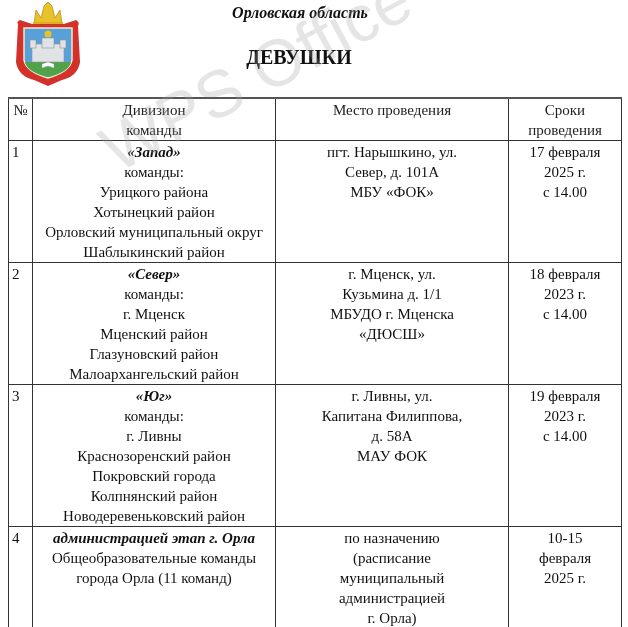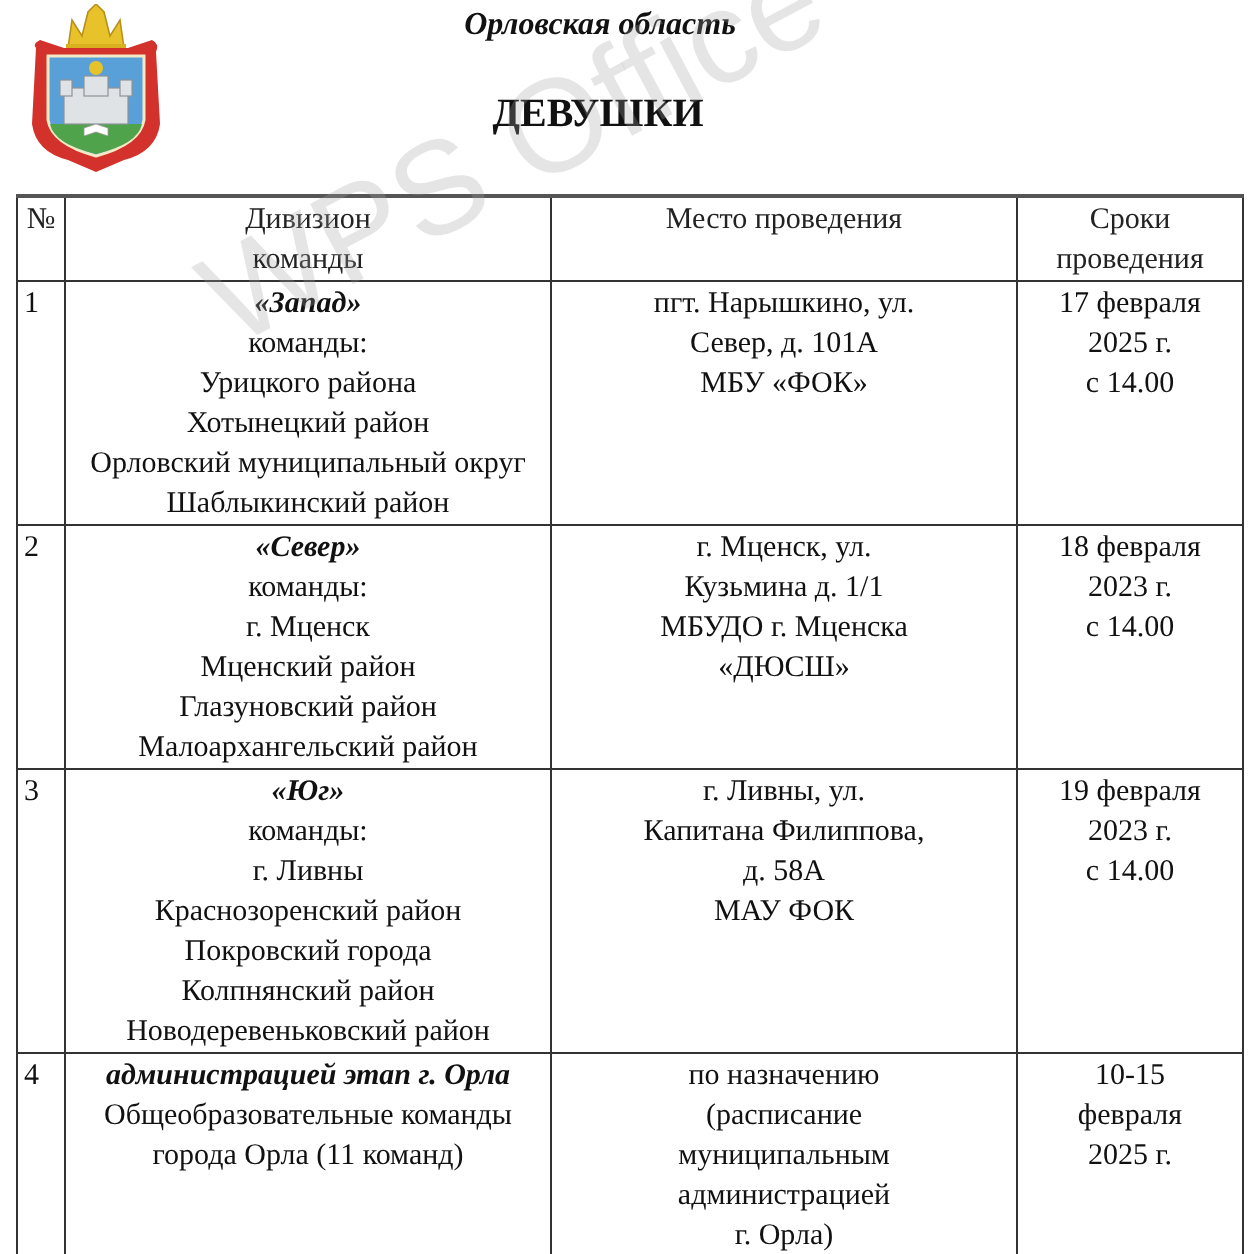--- a/index.html
+++ b/index.html
@@ -159,21 +159,21 @@
   <tr class="r4">
     <td class="num">4</td>
     <td class="center">
       <span class="line bold-it">администрацией этап г. Орла</span>
       <span class="line">Общеобразовательные команды</span>
       <span class="line">города Орла (11 команд)</span>
     </td>
     <td class="center">
       <span class="line">по назначению</span>
       <span class="line">(расписание</span>
-      <span class="line">муниципальным</span>
+      <span class="line">муниципальный</span>
       <span class="line">администрацией</span>
       <span class="line">г. Орла)</span>
     </td>
     <td class="center">
       <span class="line">10-15</span>
       <span class="line">февраля</span>
       <span class="line">2025 г.</span>
     </td>
   </tr>
 </tbody>

